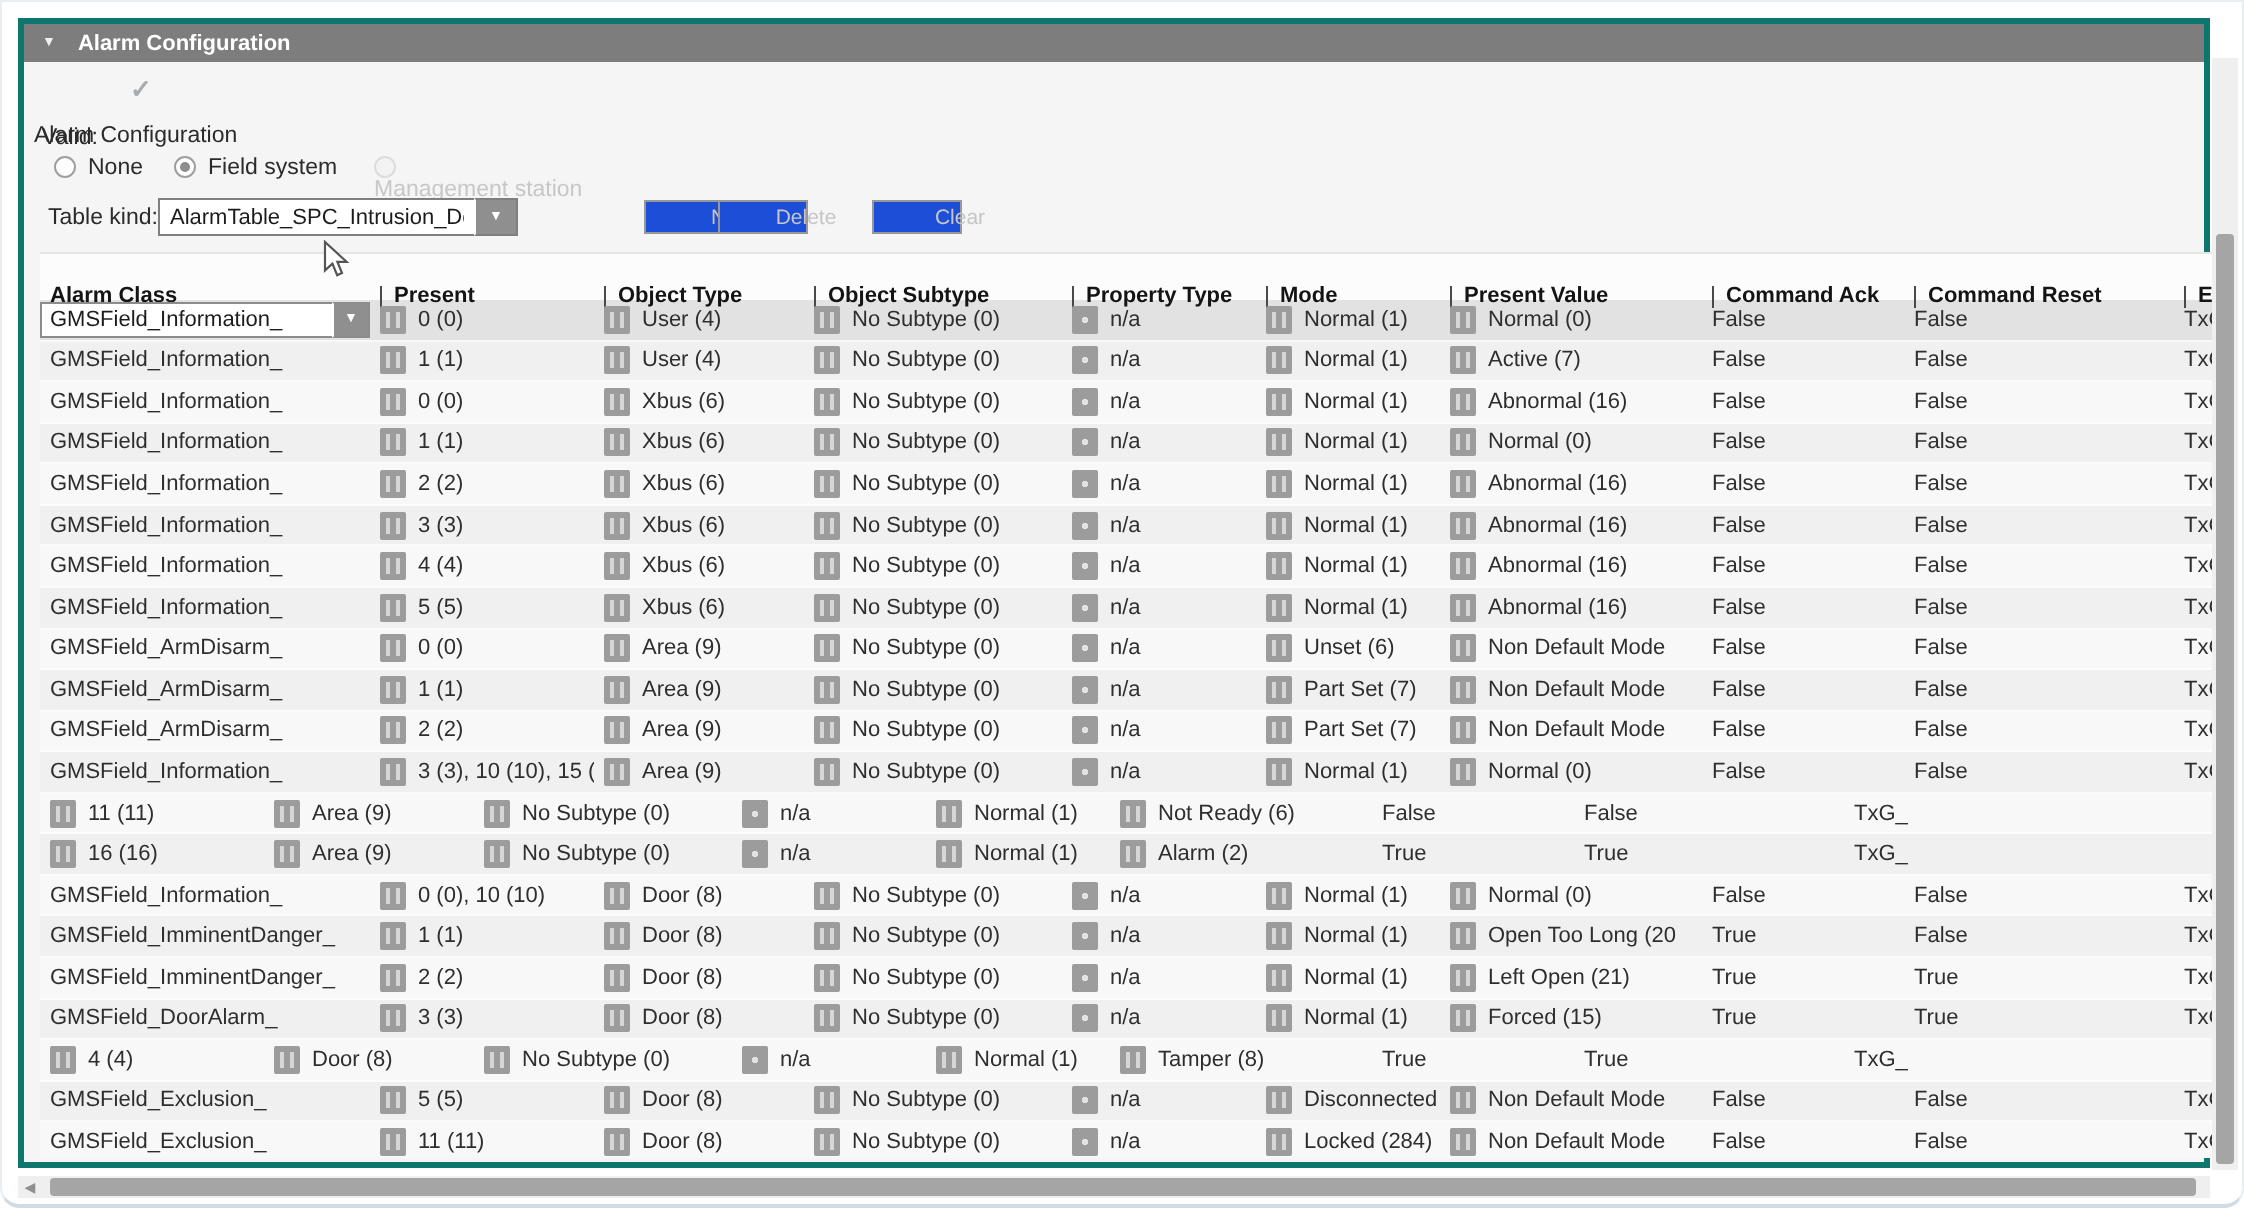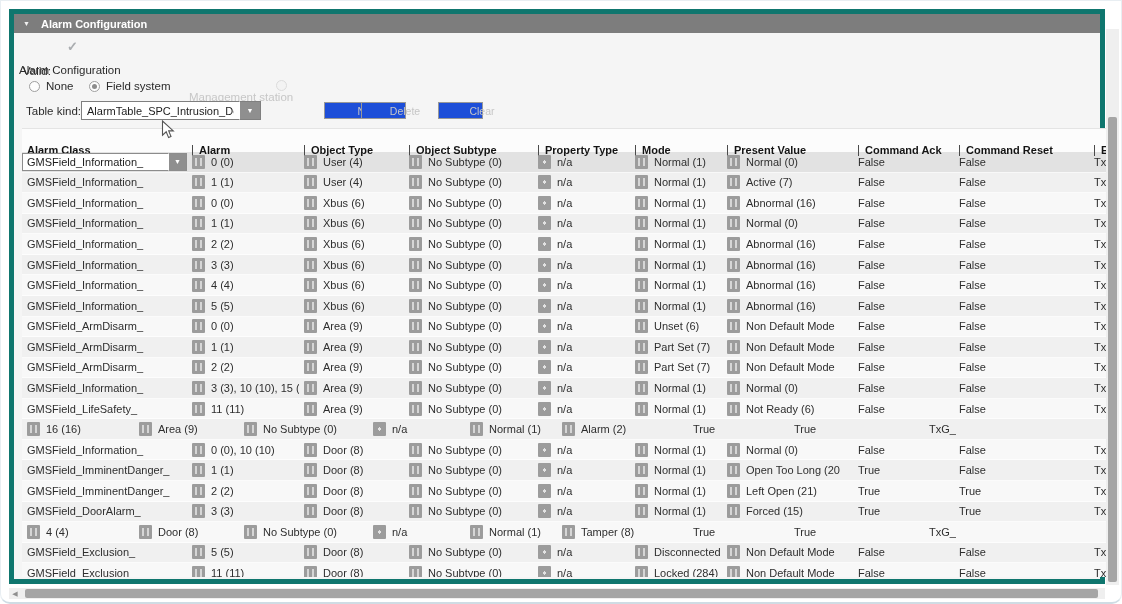--- a/index.html
+++ b/index.html
@@ -2,31 +2,31 @@
 <html><head>
 <meta charset="utf-8">
 <style>
   html,body{margin:0;padding:0;background:#fff;}
   body{width:1122px;height:604px;overflow:hidden;font-family:"Liberation Sans",sans-serif;}
   .screen{position:relative;width:1120px;height:601px;background:#fff;border:1px solid #e8eef2;
           border-bottom:2px solid #cfdce4;border-radius:0 0 10px 10px;overflow:hidden;}
 
   
   .panel{position:absolute;left:8px;top:8px;width:1096px;height:575px;background:#f5f5f5;
-         border:5px solid #0f766e;box-sizing:border-box;}
+         border:3px solid #0f766e;box-sizing:border-box;}
   .panel-header{position:absolute;left:0;top:0;right:0;height:19px;background:#7d7d7d;color:#fff;
          display:flex;align-items:center;padding-left:9px;font-size:11px;font-weight:bold;}
   .tri{font-size:7px;color:#f0f0f0;margin-right:11px;}
 
   .lbl{font-size:11.5px;color:#2b2b2b;}
   .valid-label{position:absolute;left:9px;top:28px;margin-top:23px;}
   .valid-check{position:absolute;left:53px;top:25px;font-size:13px;font-weight:bold;color:#aaadb0;}
   .section-label{position:absolute;left:5px;top:50px;}
 
-  .radio-item{position:absolute;top:66px;display:flex;align-items:flex-end;font-size:11.5px;color:#2b2b2b;}
+  .radio-item{position:absolute;top:66px;display:flex;align-items:flex-start;font-size:11.5px;color:#2b2b2b;}
   .r-none{left:15px;} .r-field{left:75px;} .r-mgmt{left:175px;color:#c7c7c7;flex-direction:column;}
   .radio{width:11px;height:11px;border:1px solid #9f9f9f;border-radius:50%;background:#fdfdfd;
          display:inline-block;margin-right:6px;position:relative;box-sizing:border-box;}
   .radio.sel::after{content:"";position:absolute;left:2px;top:2px;width:5px;height:5px;border-radius:50%;background:#8d8d8d;}
   .radio.dis{border-color:#dcdcdc;background:#f3f3f3;}
 
   .tk-label{position:absolute;left:12px;top:91px;}
   .tk-combo{position:absolute;left:67px;top:87px;width:180px;height:19px;display:flex;}
   .tk-input{flex:1;min-width:0;border:1px solid #7f7f7f;border-right:none;background:#fff;
          font:11px "Liberation Sans",sans-serif;color:#1c1c1c;padding:0 5px;outline:none;box-sizing:border-box;}
@@ -111,21 +111,21 @@
     <span class="btn btn-del">Delete</span>
     <span class="btn btn-clr">Clear</span>
 
     <div class="grid">
       <div class="grid-header" id="grid-header">
           <div class="hc col0">
             <span>Alarm Class</span>
           </div>
           <div class="hc col1">
             <span class="hsep"></span>
-            <span>Alarm</span>
+            <span>Present</span>
           </div>
           <div class="hc col2">
             <span class="hsep"></span>
             <span>Object Type</span>
           </div>
           <div class="hc col3">
             <span class="hsep"></span>
             <span>Object Subtype</span>
           </div>
           <div class="hc col4">
@@ -605,23 +605,20 @@
               <span>False</span>
             </div>
             <div class="gc col8">
               <span>False</span>
             </div>
             <div class="gc col9">
               <span>TxG_</span>
             </div>
           </div>
           <div class="grow odd">
-            <div class="gc col0">
-              <span>GMSField_LifeSafety_</span>
-            </div>
             <div class="gc col1">
               <span class="icon-pause"></span>
               <span>11 (11)</span>
             </div>
             <div class="gc col2">
               <span class="icon-pause"></span>
               <span>Area (9)</span>
             </div>
             <div class="gc col3">
               <span class="icon-pause"></span>

